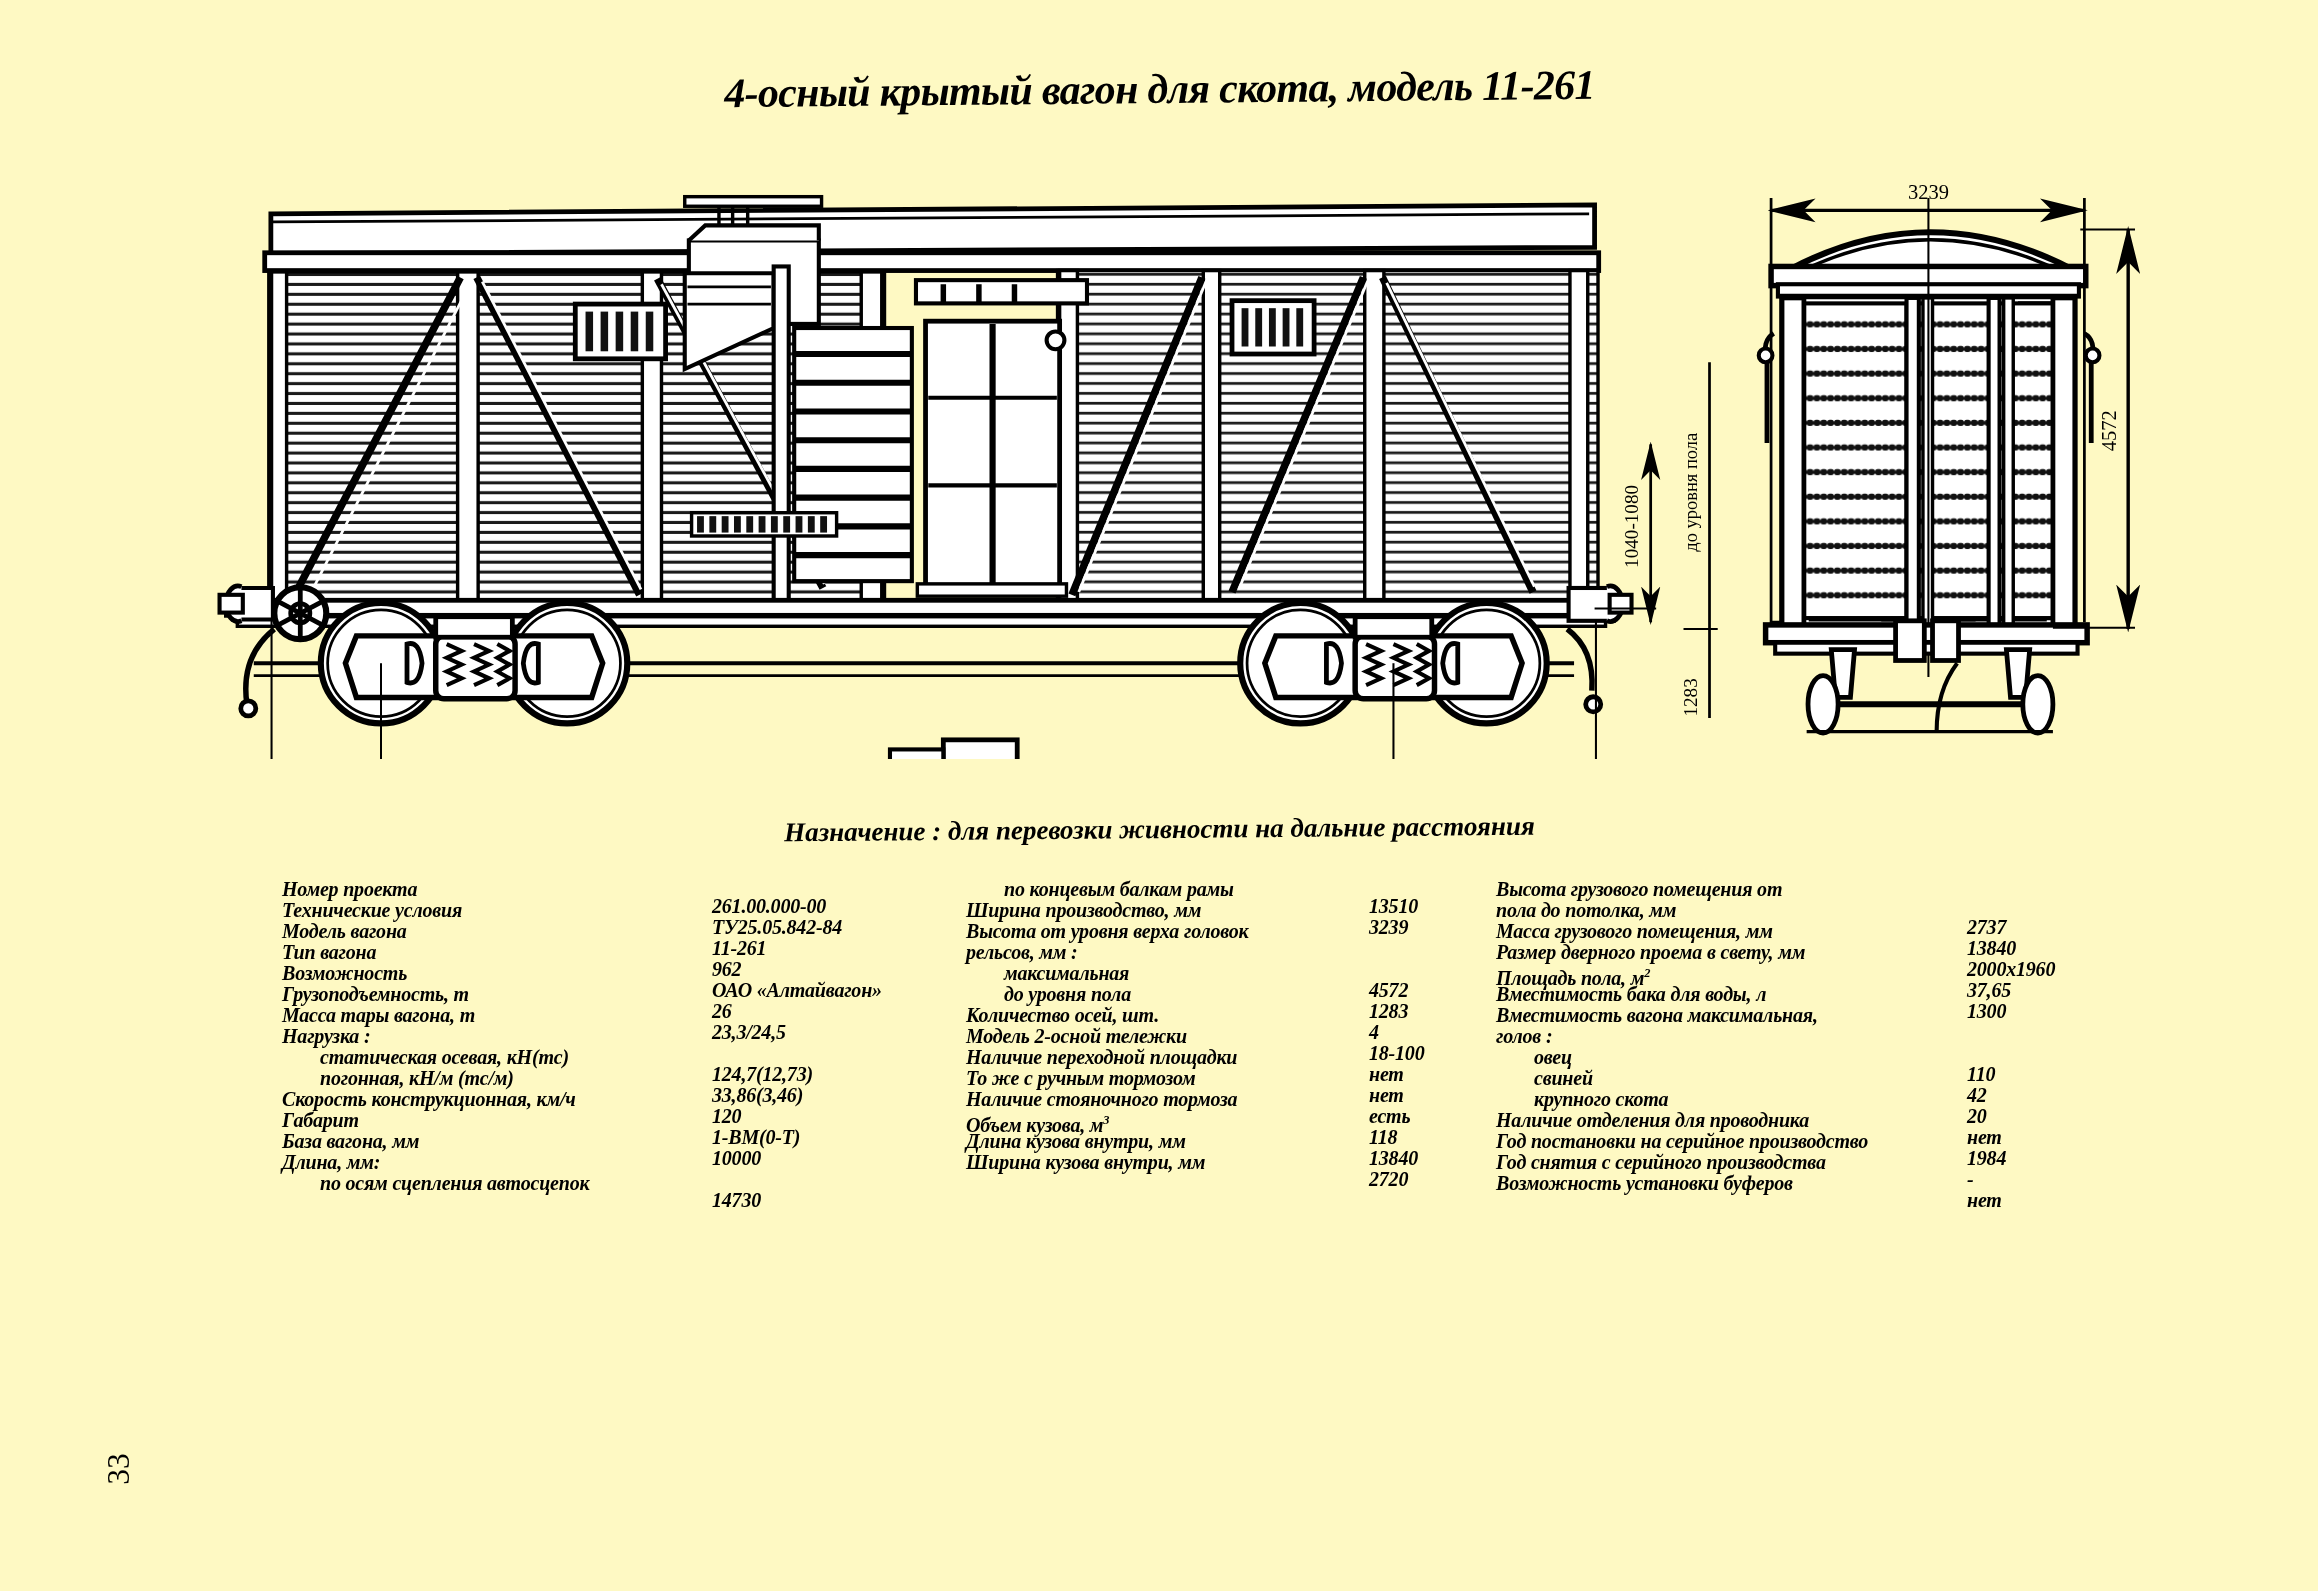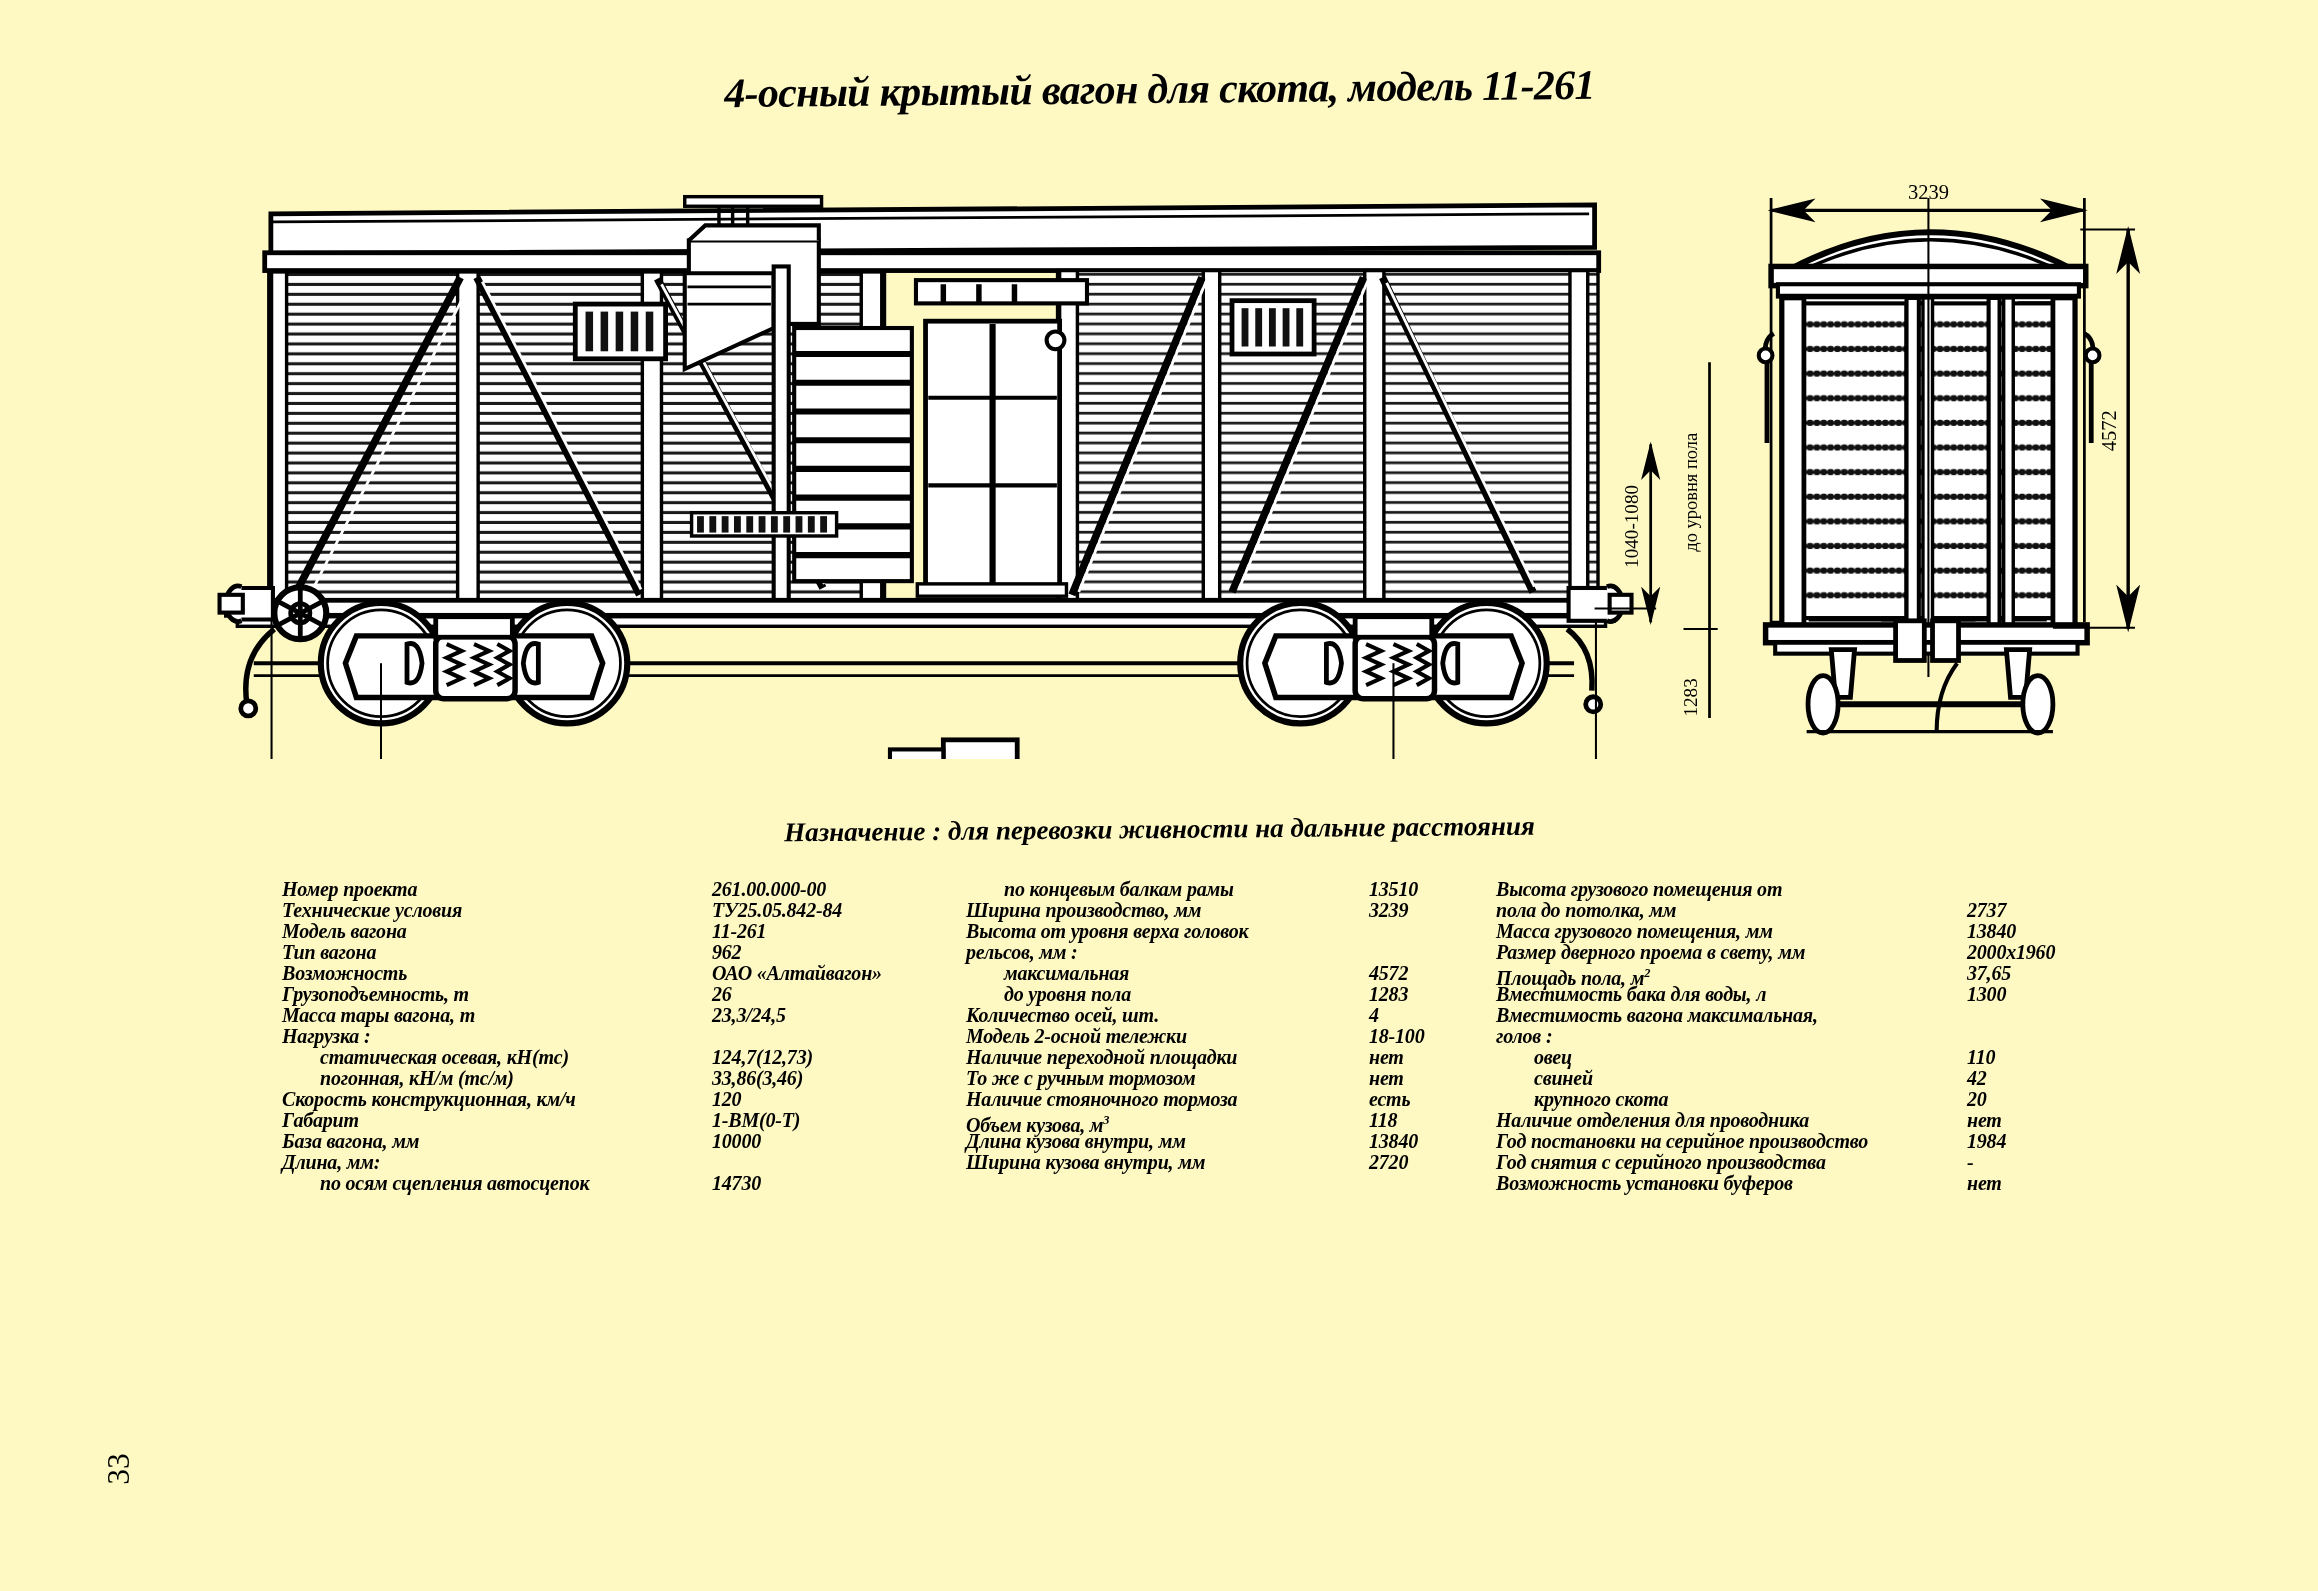--- a/index.html
+++ b/index.html
@@ -58,21 +58,21 @@
     line-height:21px;
   }
   .spec-label{
     display:inline-block;
     vertical-align:top;
     letter-spacing:-0.2px;
     margin-left:8px;
   }
   .spec-label.indent{padding-left:38px;}
   .spec-value{
-    position:absolute;top:0;
+    position:absolute;top:17px;
     font-family:"Liberation Serif",serif;
     font-weight:bold;font-style:italic;
     font-size:20px;
     letter-spacing:-0.2px;
   }
   #col-left .spec-value{left:438px;}
   #col-mid .spec-value{left:411px;}
   #col-right .spec-value{left:479px;}
   sup{font-size:0.62em;vertical-align:super;}
 

